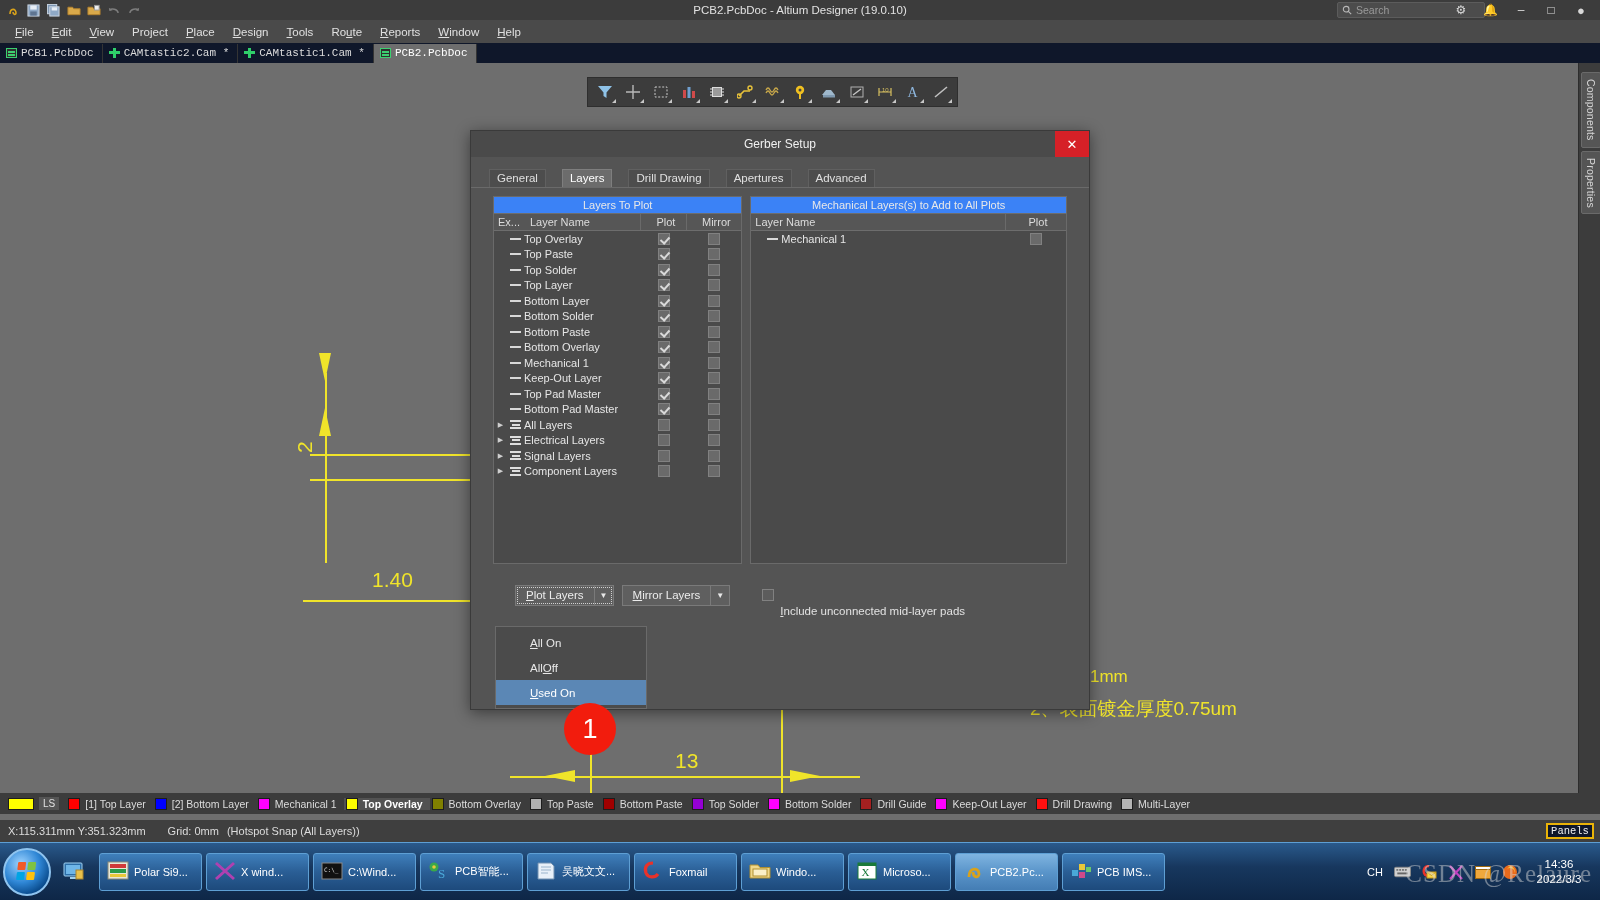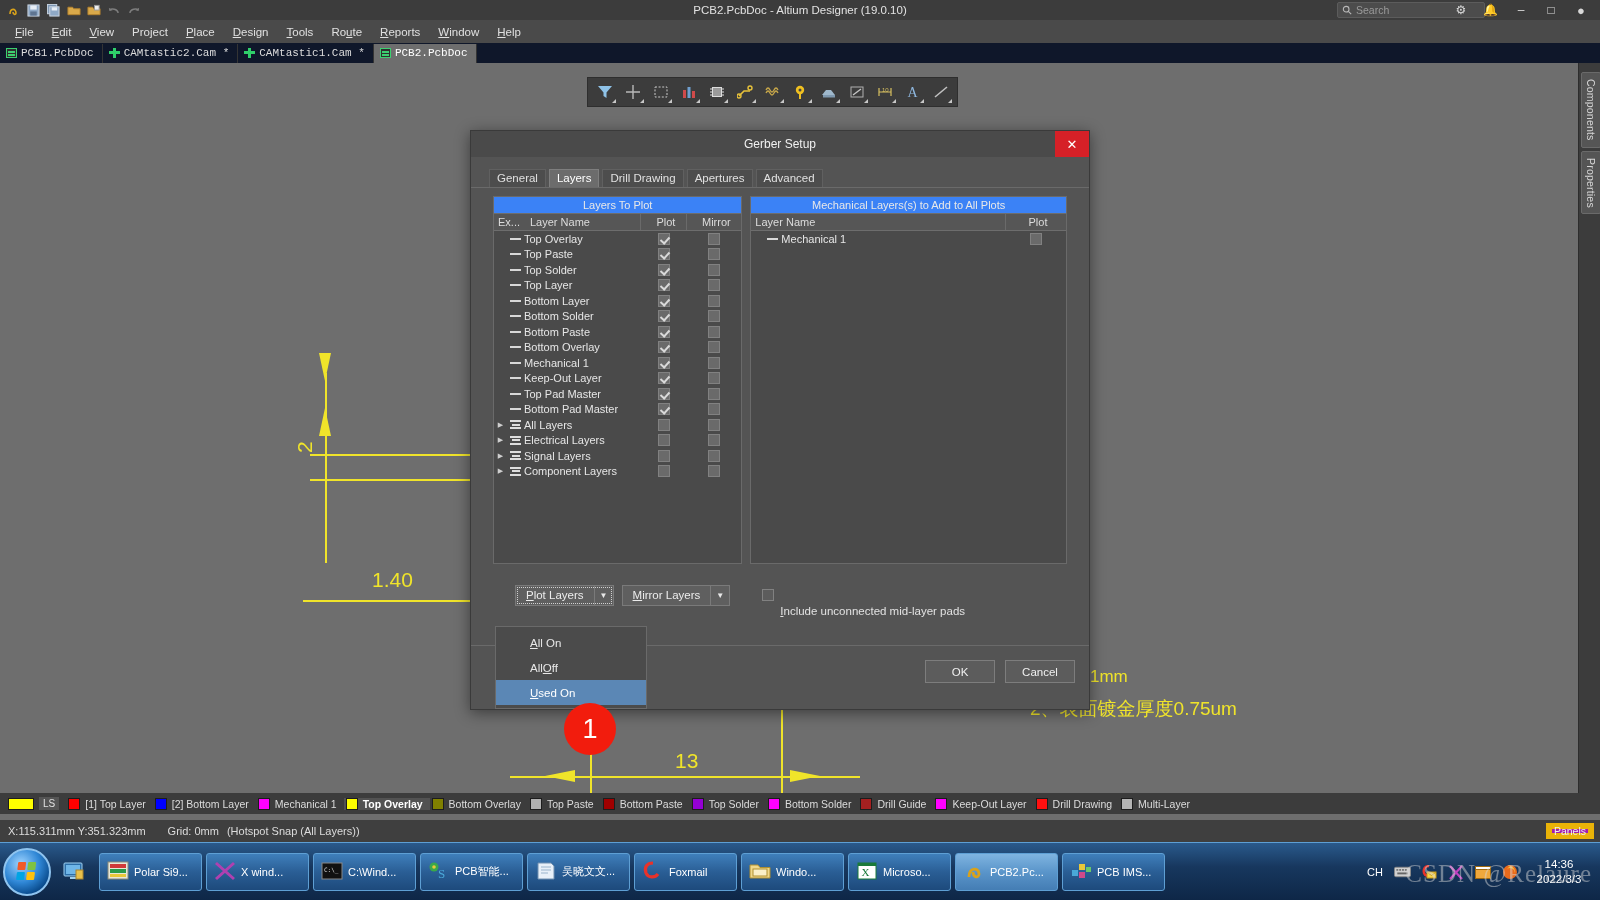--- a/index.html
+++ b/index.html
@@ -118,21 +118,21 @@
     justify-content: center; position: relative;
     font-size: 12px; color: #f0f0f0;
   }
   .dlg-close {
     position: absolute; right: 0; top: 0; width: 34px; height: 26px;
     background: #d62027; color: #fff; font-size: 13px;
     display: flex; align-items: center; justify-content: center;
   }
   .dlg-tabs {
     display: flex; align-items: flex-end; height: 20px;
-    padding: 0 18px; margin-top: 11px; gap: 3px;
+    padding: 0 18px; margin-top: 11px; gap: 16px;
     border-bottom: 1px solid #6a6a6a;
   }
   .dlg-tab {
     font-size: 11.5px; color: #e0e0e0; padding: 2px 7px 3px;
     background: #4d4d4d; border: 1px solid #606060; border-bottom: none;
   }
   .dlg-tab.active { background: #6c6c6c; color: #fff; border-color: #7e7e7e; }
   .dlg-body { padding: 8px 22px 0; }
   .panes { display: flex; gap: 8px; }
   .pane { background: #4a4a4a; border: 1px solid #6a6a6a; }
@@ -248,22 +248,22 @@
 
   
   .statusbar {
     position: absolute; top: 820px; left: 0; width: 1600px; height: 22px;
     background: #3f3f3f; display: flex; align-items: center;
     font-size: 11px; color: #dcdcdc;
   }
   .sb-item { padding-left: 8px; }
   .panels-btn {
     position: absolute; right: 6px; top: 3px; width: 48px; height: 16px;
-    background: #a21caf; border: 6px solid #eab308; font-size: 10.5px;
-    color: #eee; display: flex; align-items: center; justify-content: center;
+    background: #0f172a; border: 2px solid #eab308; font-size: 10.5px;
+    color: #eee; display: flex; align-items: center; justify-content: center; font-family: Liberation Mono, monospace;
   }
 
   
   .taskbar {
     position: absolute; bottom: 0; left: 0; width: 1600px; height: 58px;
     background: linear-gradient(#2a5a8c 0%, #17375e 42%, #0e2747 100%);
     border-top: 1px solid #5e9fd4; display: flex; align-items: center;
   }
   .startorb {
     width: 48px; height: 48px; margin-left: 3px; border-radius: 50%;
@@ -779,26 +779,20 @@
           <div class="sb-lbl"><u>M</u>irror Layers</div>
           <div class="sb-arrow">▼</div>
         </div>
         <div class="chkline">
           <div class="cb"></div>
           <span><u>I</u>nclude unconnected mid-layer pads</span>
         </div>
       </div>
     </div>
 
-    <div class="dlg-foot">
-      <div class="footbtns">
-        <div class="fbtn">OK</div>
-        <div class="fbtn">Cancel</div>
-      </div>
-    </div>
   </div>
 
   <div class="dropmenu" id="dropmenu">
       <div class="dm-item"><u>A</u>ll On</div>
       <div class="dm-item">All <u>O</u>ff</div>
       <div class="dm-item sel"><u>U</u>sed On</div>
     </div>
 
   <div class="badge">1</div>
 

